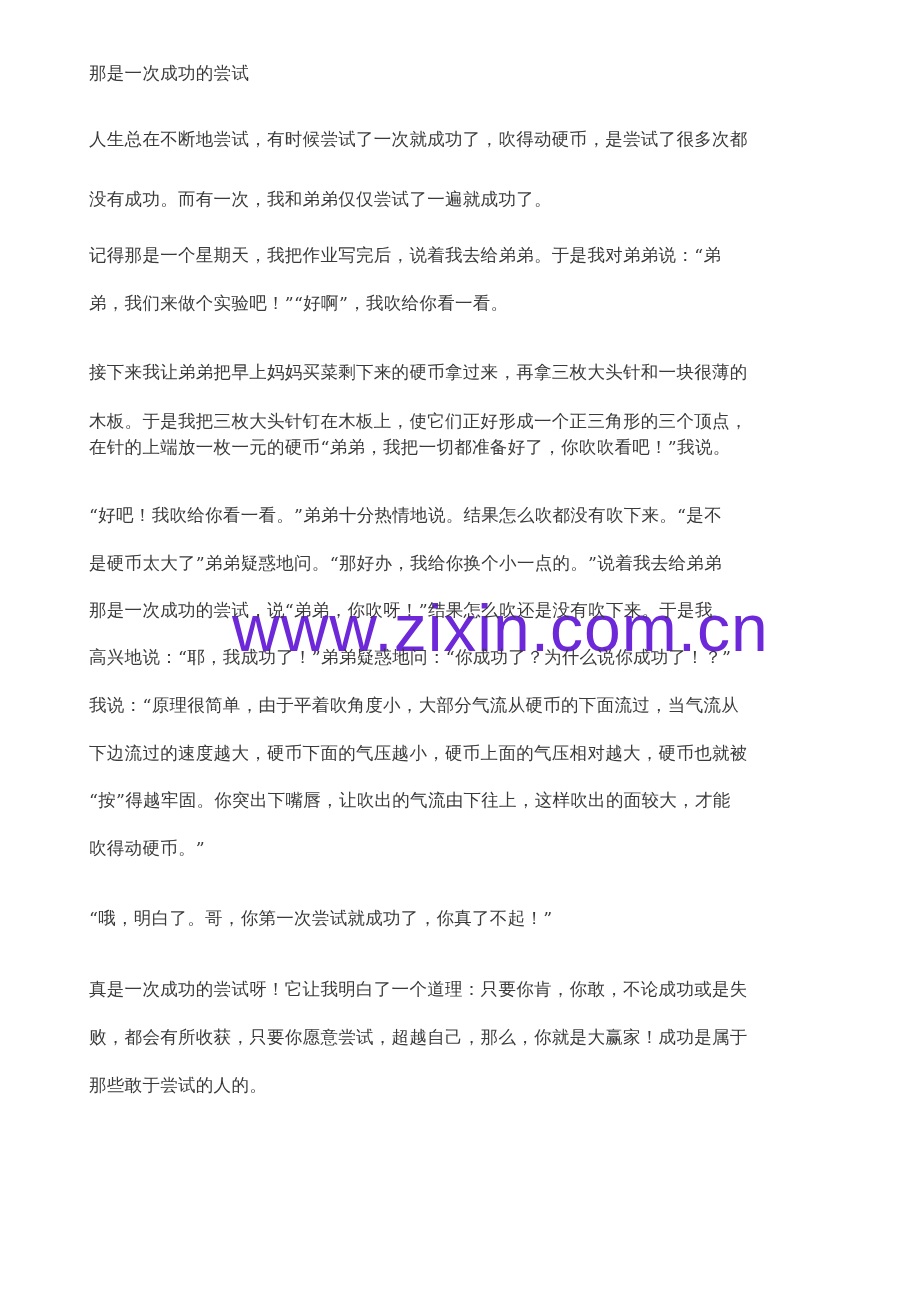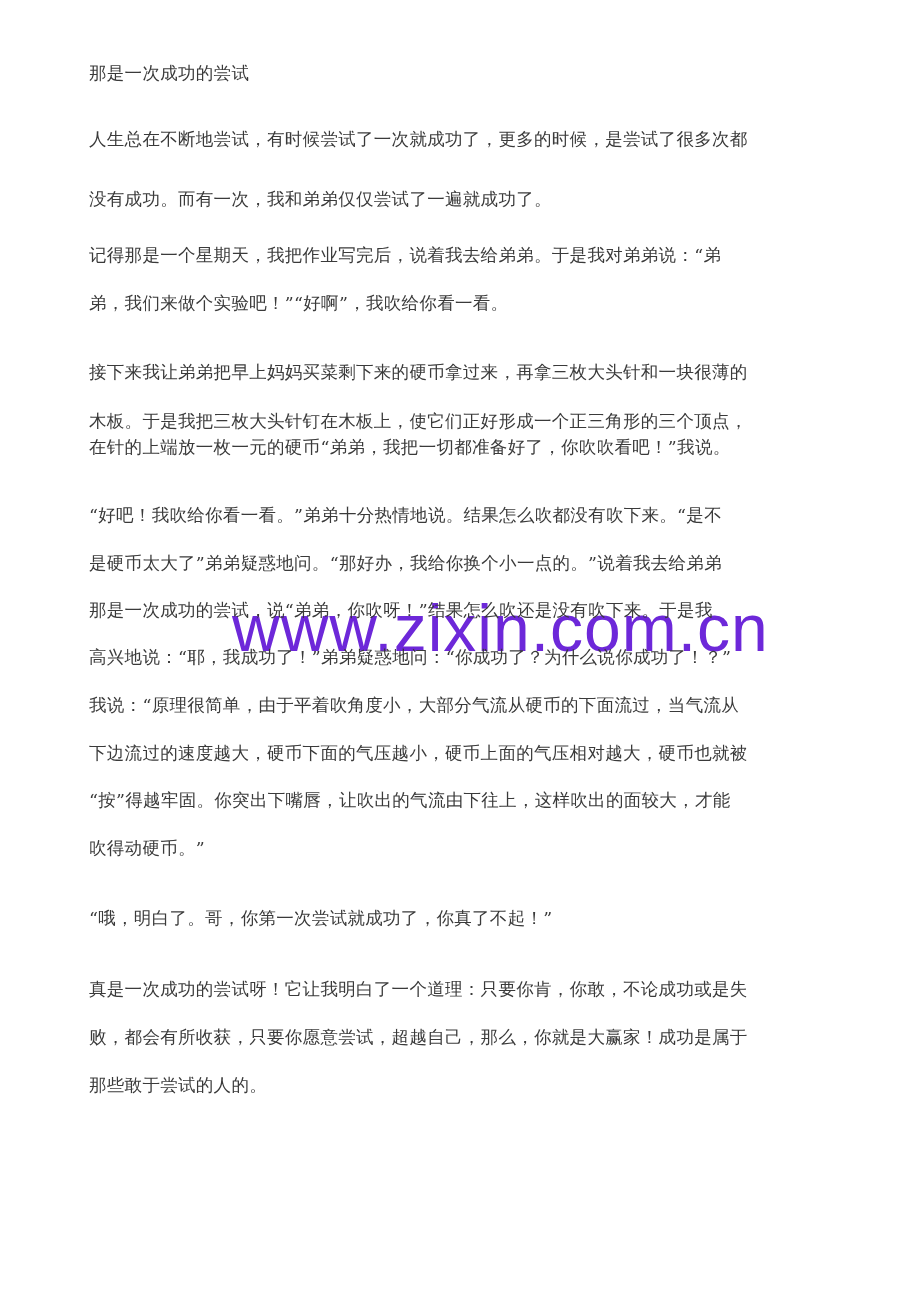--- a/index.html
+++ b/index.html
@@ -46,21 +46,21 @@
     }
     .line { z-index: 1; }
   </style>
 </head>
 <body>
 
 <div class="watermark">www.zixin.com.cn</div>
 
 <div class="page">
   <div class="line" style="top:61px">那是一次成功的尝试</div>
-  <div class="line" style="top:127px">人生总在不断地尝试，有时候尝试了一次就成功了，更多的时候，是尝试了很多次都</div>
+  <div class="line" style="top:127px">人生总在不断地尝试，有时候尝试了一次就成功了，吹得动硬币，是尝试了很多次都</div>
   <div class="line" style="top:187px">没有成功。而有一次，我和弟弟仅仅尝试了一遍就成功了。</div>
   <div class="line" style="top:243px">记得那是一个星期天，我把作业写完后，说着我去给弟弟。于是我对弟弟说：“弟</div>
   <div class="line" style="top:291px">弟，我们来做个实验吧！”“好啊”，我吹给你看一看。</div>
   <div class="line" style="top:360px">接下来我让弟弟把早上妈妈买菜剩下来的硬币拿过来，再拿三枚大头针和一块很薄的</div>
   <div class="line" style="top:409px">木板。于是我把三枚大头针钉在木板上，使它们正好形成一个正三角形的三个顶点，</div>
   <div class="line" style="top:435px">在针的上端放一枚一元的硬币“弟弟，我把一切都准备好了，你吹吹看吧！”我说。</div>
   <div class="line" style="top:503px">“好吧！我吹给你看一看。”弟弟十分热情地说。结果怎么吹都没有吹下来。“是不</div>
   <div class="line" style="top:551px">是硬币太大了”弟弟疑惑地问。“那好办，我给你换个小一点的。”说着我去给弟弟</div>
   <div class="line" style="top:598px">那是一次成功的尝试，说“弟弟，你吹呀！”结果怎么吹还是没有吹下来。于是我</div>
   <div class="line" style="top:645px">高兴地说：“耶，我成功了！”弟弟疑惑地问：“你成功了？为什么说你成功了！？”</div>

